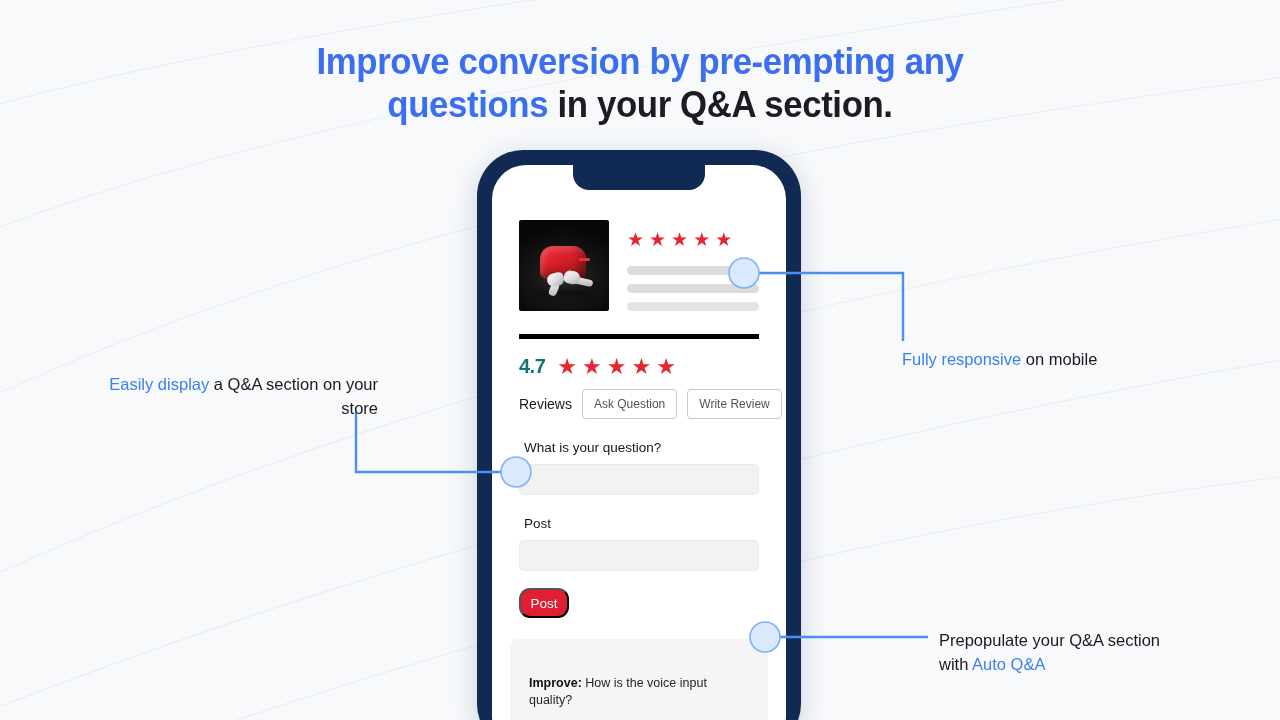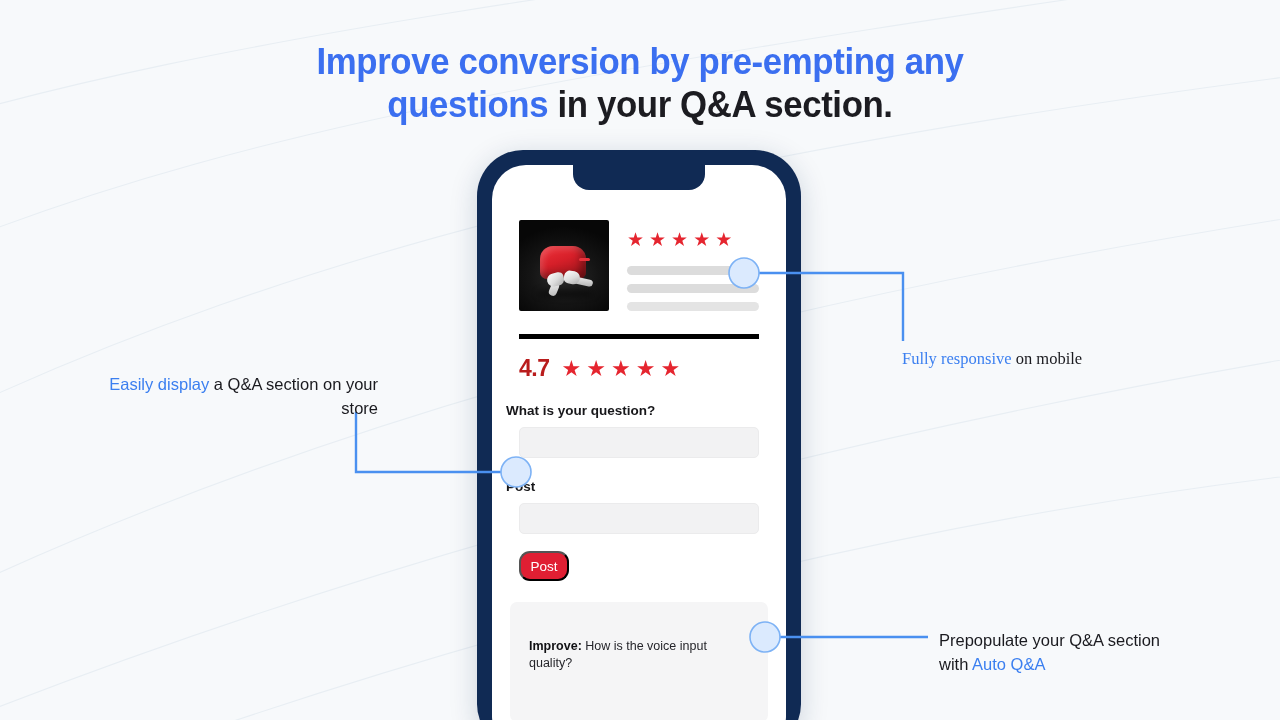--- a/index.html
+++ b/index.html
@@ -178,23 +178,23 @@
     background: #000000;
   }
 
   .rating-row {
     margin: 16px 27px 0 27px;
     display: flex;
     align-items: center;
     gap: 12px;
   }
   .rating-value {
-    font-size: 23px;
+    font-size: 20px;
     font-weight: bold;
-    color: #b91c1c;
+    color: #0f766e;
     letter-spacing: -0.5px;
   }
 
   .reviews-row {
     margin: 11px 27px 0 27px;
     display: flex;
     align-items: center;
     gap: 10px;
   }
   .reviews-label {
@@ -205,23 +205,23 @@
     border: 1px solid #c9c9cd;
     border-radius: 4px;
     padding: 7px 11px;
     font-size: 12px;
     color: #52525a;
     background: #fff;
     white-space: nowrap;
   }
 
   .field-label {
-    margin: 21px 27px 0 14px;
+    margin: 21px 27px 0 32px;
     font-size: 13.5px;
-    font-weight: bold;
+    font-weight: normal;
     color: #17171a;
   }
   .field-input {
     margin: 9px 27px 0 27px;
     height: 31px;
     background: #f2f2f3;
     border: 1px solid #ebebec;
     border-radius: 5px;
   }
   .post-btn {
@@ -270,21 +270,21 @@
   .callout-text {
     position: absolute;
     font-size: 16.5px;
     line-height: 24px;
     color: #1a1a1f;
     z-index: 21;
   }
   .callout-text .accent { color: #3b7ff0; }
 
   .co-left  { left: 108px; top: 372px; width: 270px; text-align: right; }
-  .co-right-top { left: 902px; top: 347px; width: 260px; font-family: Liberation Serif, serif; }
+  .co-right-top { left: 902px; top: 347px; width: 260px; }
   .co-right-bottom { left: 939px; top: 628px; width: 230px; }
 </style>
 </head>
 <body>
 
 <div class="bg-texture">
   <svg viewBox="0 0 1280 720" xmlns="http://www.w3.org/2000/svg">
     <g fill="none" stroke="#e8eef3" stroke-width="1.1">
       <path d="M-60,250 C260,120 640,60 1340,-40"></path>
       <path d="M-60,420 C300,250 700,150 1340,70"></path>
@@ -342,20 +342,25 @@
         <span class="rating-value">4.7</span>
         <span class="stars stars-big">
           <span class="star">★</span>
           <span class="star">★</span>
           <span class="star">★</span>
           <span class="star">★</span>
           <span class="star">★</span>
         </span>
       </div>
 
+      <div class="reviews-row">
+        <span class="reviews-label">Reviews</span>
+        <button class="outline-btn">Ask Question</button>
+        <button class="outline-btn">Write Review</button>
+      </div>
 
       <div class="field-label">What is your question?</div>
       <div class="field-input"></div>
 
       <div class="field-label">Post</div>
       <div class="field-input"></div>
 
       <button class="post-btn">Post</button>
 
       <div class="qa-card">

